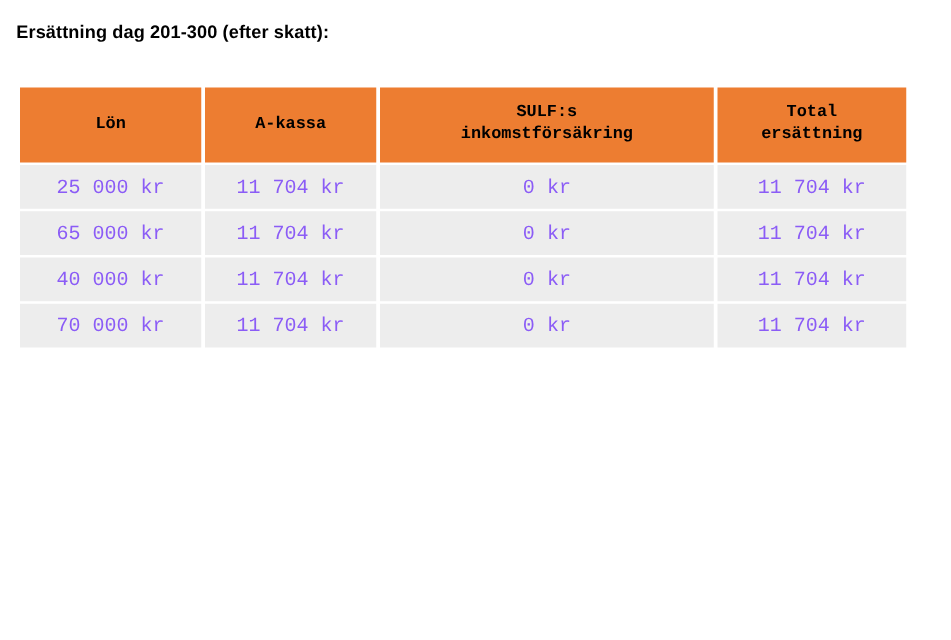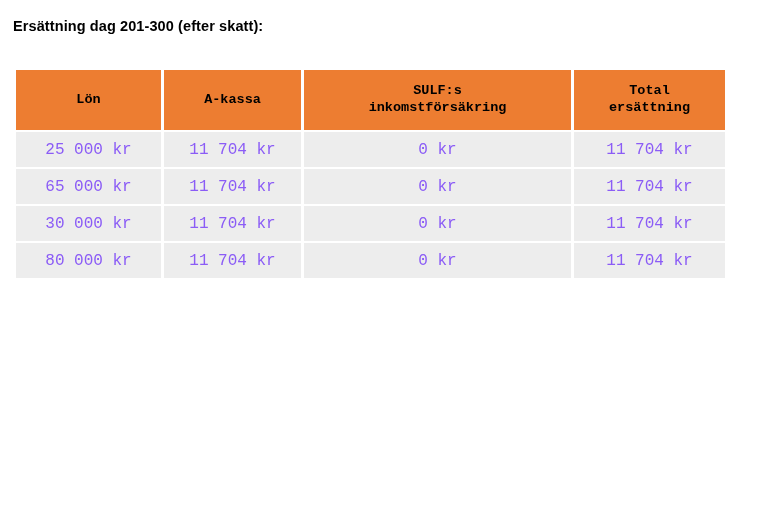--- a/index.html
+++ b/index.html
@@ -113,27 +113,27 @@
           <td>0 kr</td>
           <td>11 704 kr</td>
         </tr>
         <tr class="shaded">
           <td>65 000 kr</td>
           <td>11 704 kr</td>
           <td>0 kr</td>
           <td>11 704 kr</td>
         </tr>
         <tr class="shaded">
-          <td>30 000 kr</td>
+          <td>40 000 kr</td>
           <td>11 704 kr</td>
           <td>0 kr</td>
           <td>11 704 kr</td>
         </tr>
         <tr class="shaded">
-          <td>80 000 kr</td>
+          <td>70 000 kr</td>
           <td>11 704 kr</td>
           <td>0 kr</td>
           <td>11 704 kr</td>
         </tr>
       </tbody>
     </table>
   </div>
 
 </div>
 

